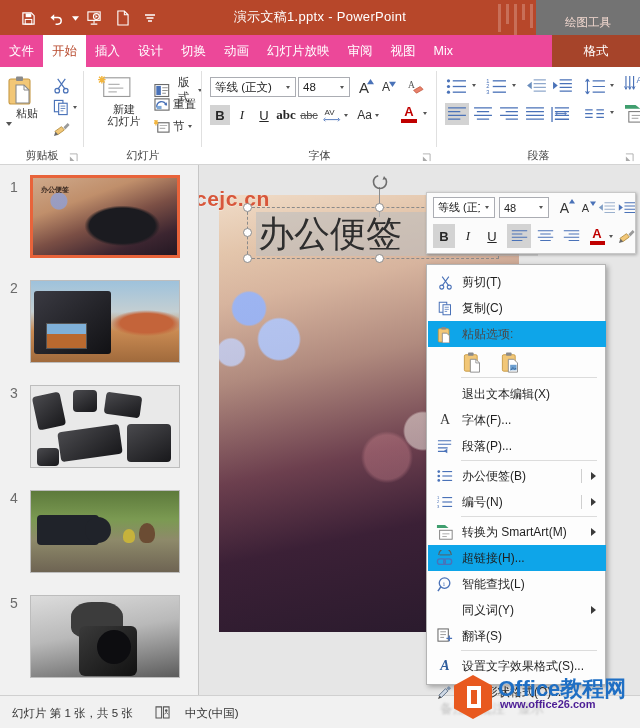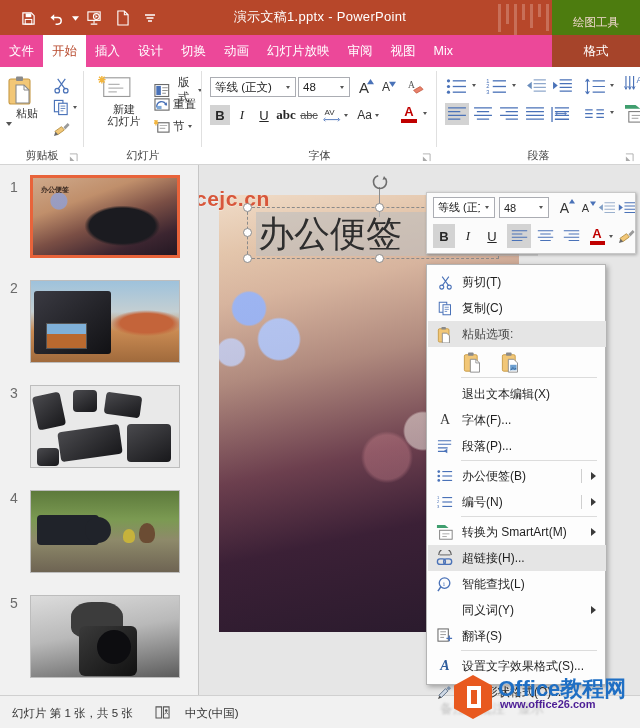--- a/index.html
+++ b/index.html
@@ -19,22 +19,22 @@
     background:#b7472a;
   }
   .qat { position:absolute; left:14px; top:6px; display:flex; align-items:center; gap:0px; }
   .qat .qbtn { width:28px; height:24px; display:flex; align-items:center; justify-content:center; color:#fff; }
   .qat .qbtn svg { display:block; }
   .title-text {
     position:absolute; left:0; top:8px; width:640px; text-align:center;
     color:#fff; font-size:13px; letter-spacing:.3px;
   }
   .ctx-tab-title {
-    position:absolute; right:0; top:0; width:88px; height:35px;
-    background:#4d7c0f;
+    position:absolute; right:0; top:0; width:104px; height:35px;
+    background:#737373;
     color:#f3d9d0; font-size:11.5px; display:flex; align-items:flex-end;
     justify-content:center; padding-bottom:5px;
   }
   .stripes { position:absolute; right:88px; top:0; width:58px; height:35px; opacity:.30; }
   .stripes i { position:absolute; top:4px; width:3px; background:#f2cdc2; }
 
   
   .tabstrip {
     position:absolute; left:0; top:35px; width:640px; height:32px;
     background:#ec4899;
@@ -182,21 +182,21 @@
     position:absolute; left:426px; top:264px; width:180px; height:421px;
     background:#fdfdfd; border:1px solid #b5b5b5; z-index:40;
     box-shadow:2px 2px 5px rgba(0,0,0,.30);
   }
   .mi {
     position:absolute; left:1px; width:178px; height:26px;
     display:flex; align-items:center; cursor:default;text-align:right;
   }
   .mi .micon { width:34px; display:flex; align-items:center; justify-content:center; }
   .mi .mlabel { font-size:12px; color:#1f1f1f; white-space:nowrap; }
-  .mi.hl { background:#e5e5e5; }
+  .mi.hl { background:#0ea5e9; }
   .mi.hdr .mlabel { color:#4a4a4a; }
   .submark { position:absolute; right:10px; width:0;height:0;
     border-top:4px solid transparent;border-bottom:4px solid transparent;border-left:5px solid #3b3b3b; }
   .subdiv { position:absolute; right:24px; top:6px; height:14px; width:1px; background:#cfcfcf; }
   .msep { position:absolute; left:34px; width:136px; height:1px; background:#dcdcdc; }
   .pasteicons { position:absolute; left:34px; display:flex; gap:12px; }
   .pbtn { width:26px; height:26px; display:flex; align-items:center; justify-content:center; }
 
   
   .statusbar {

